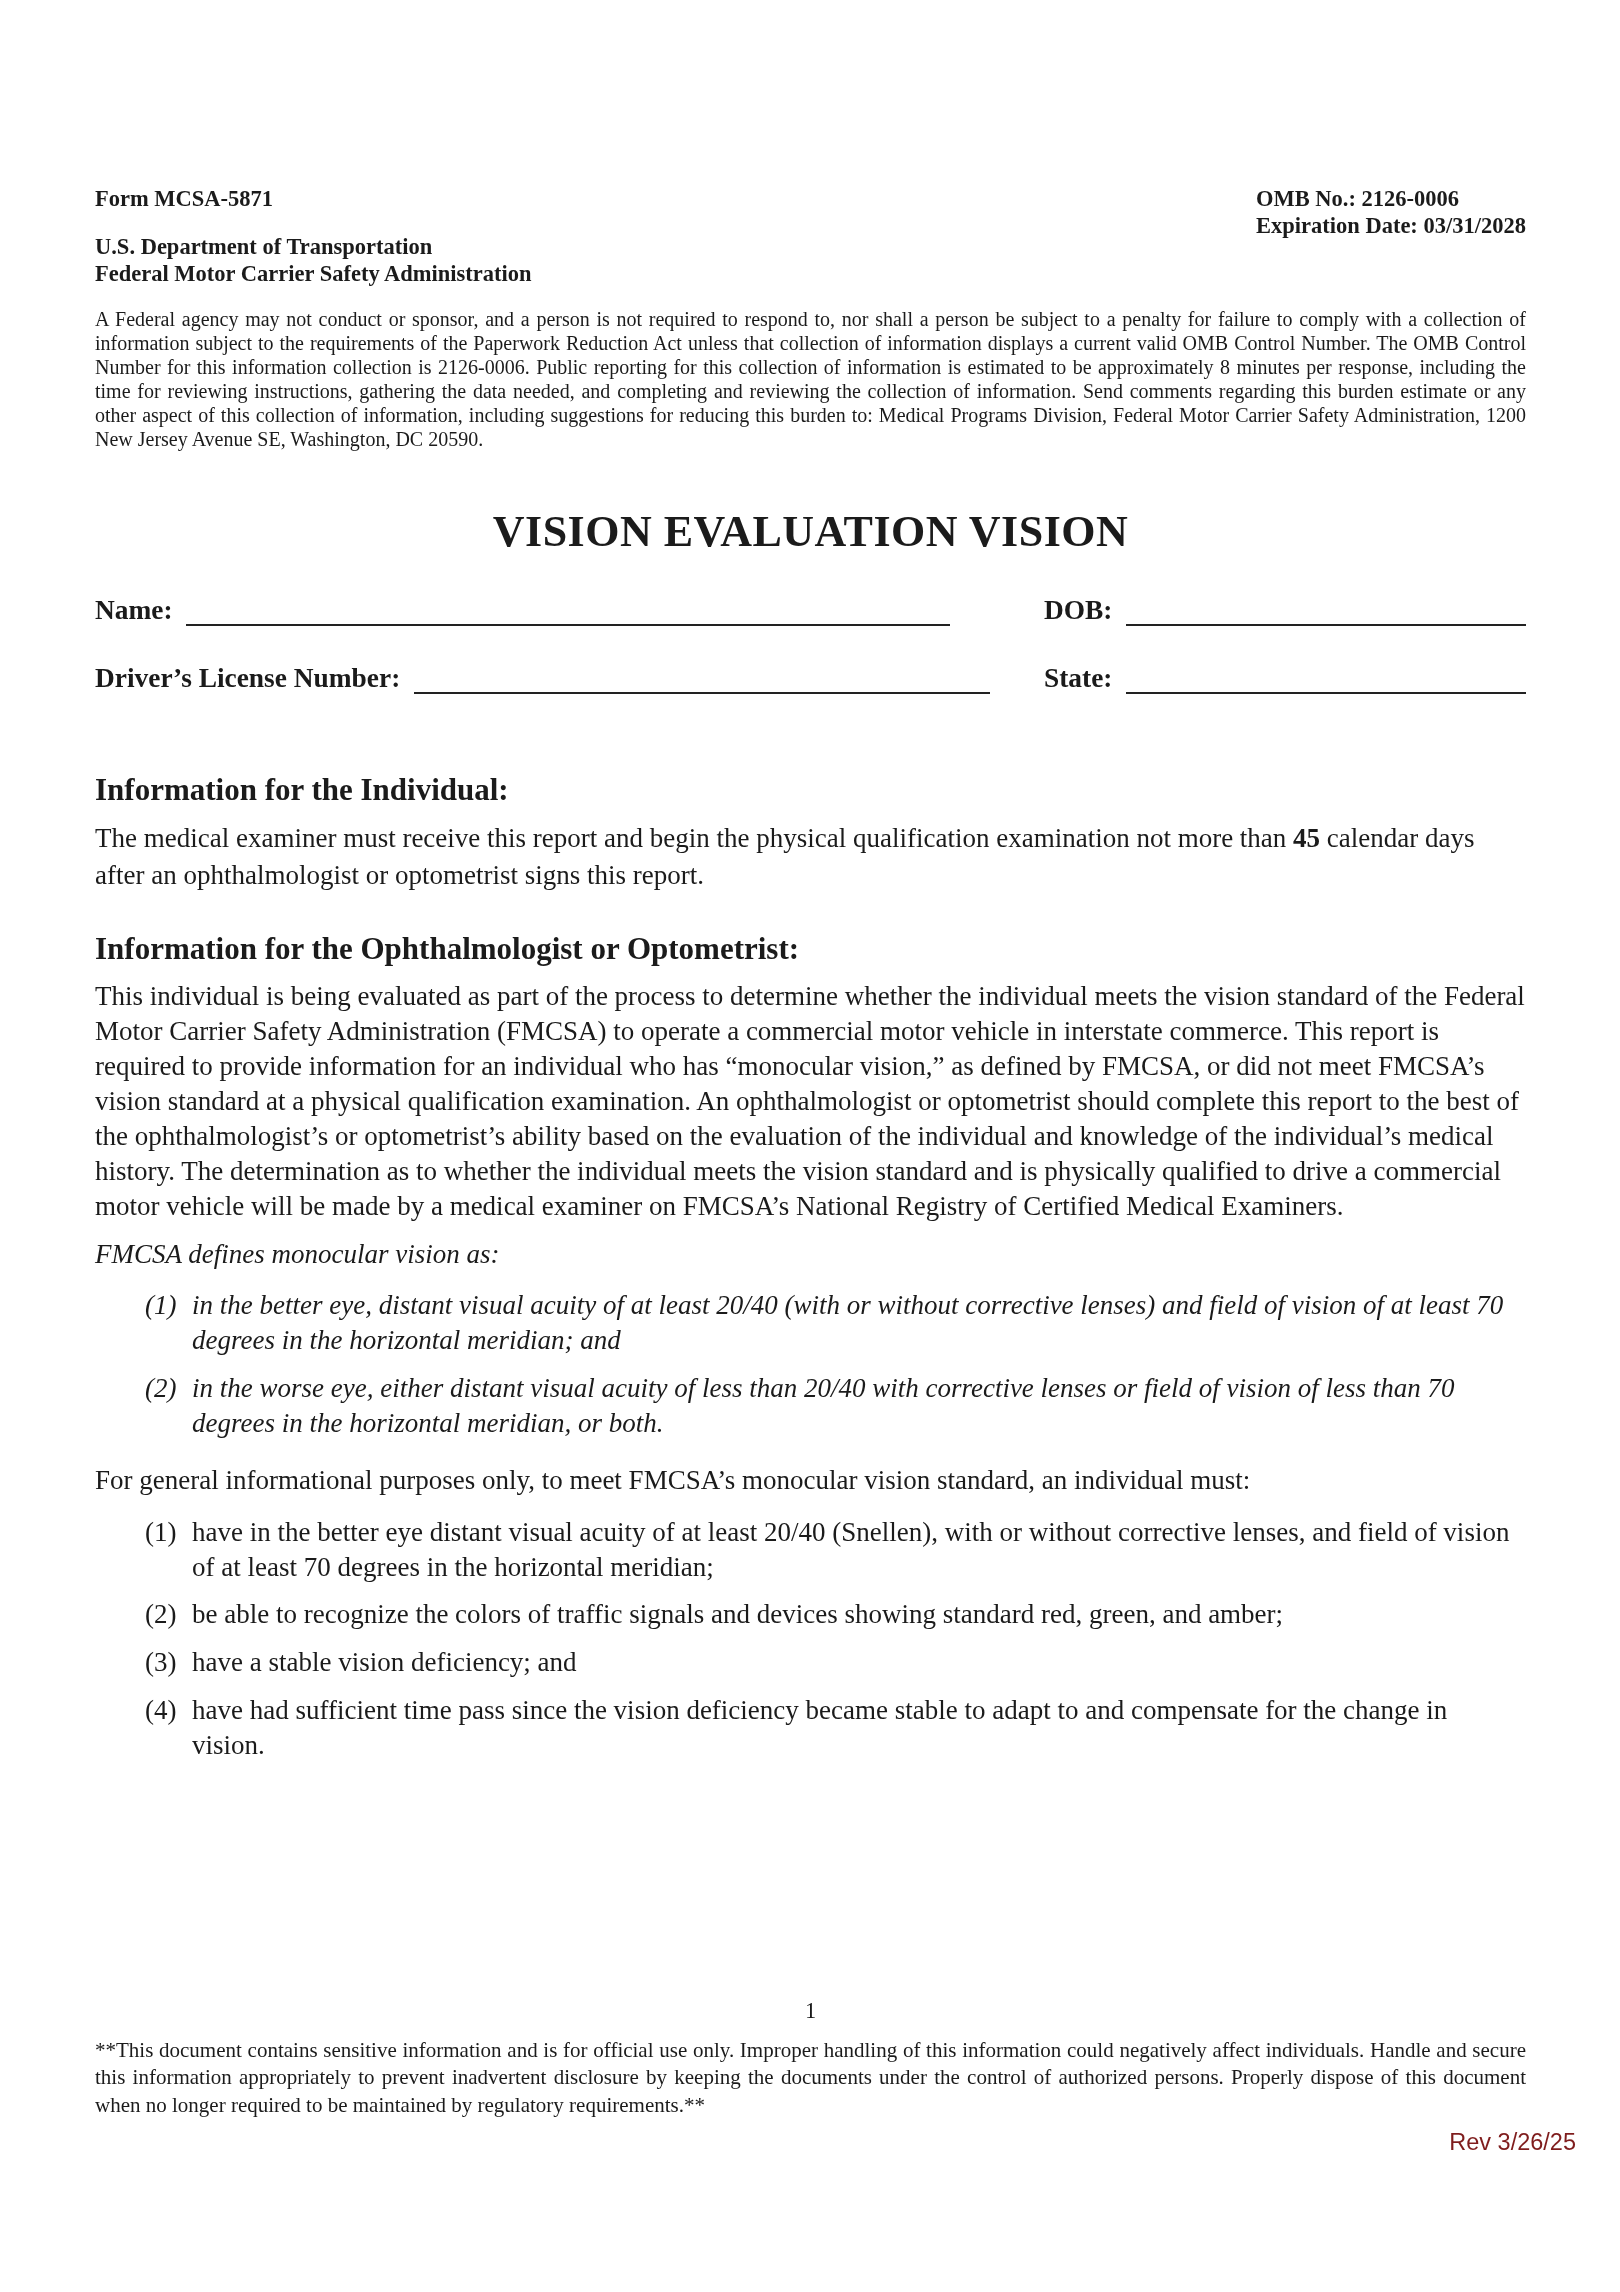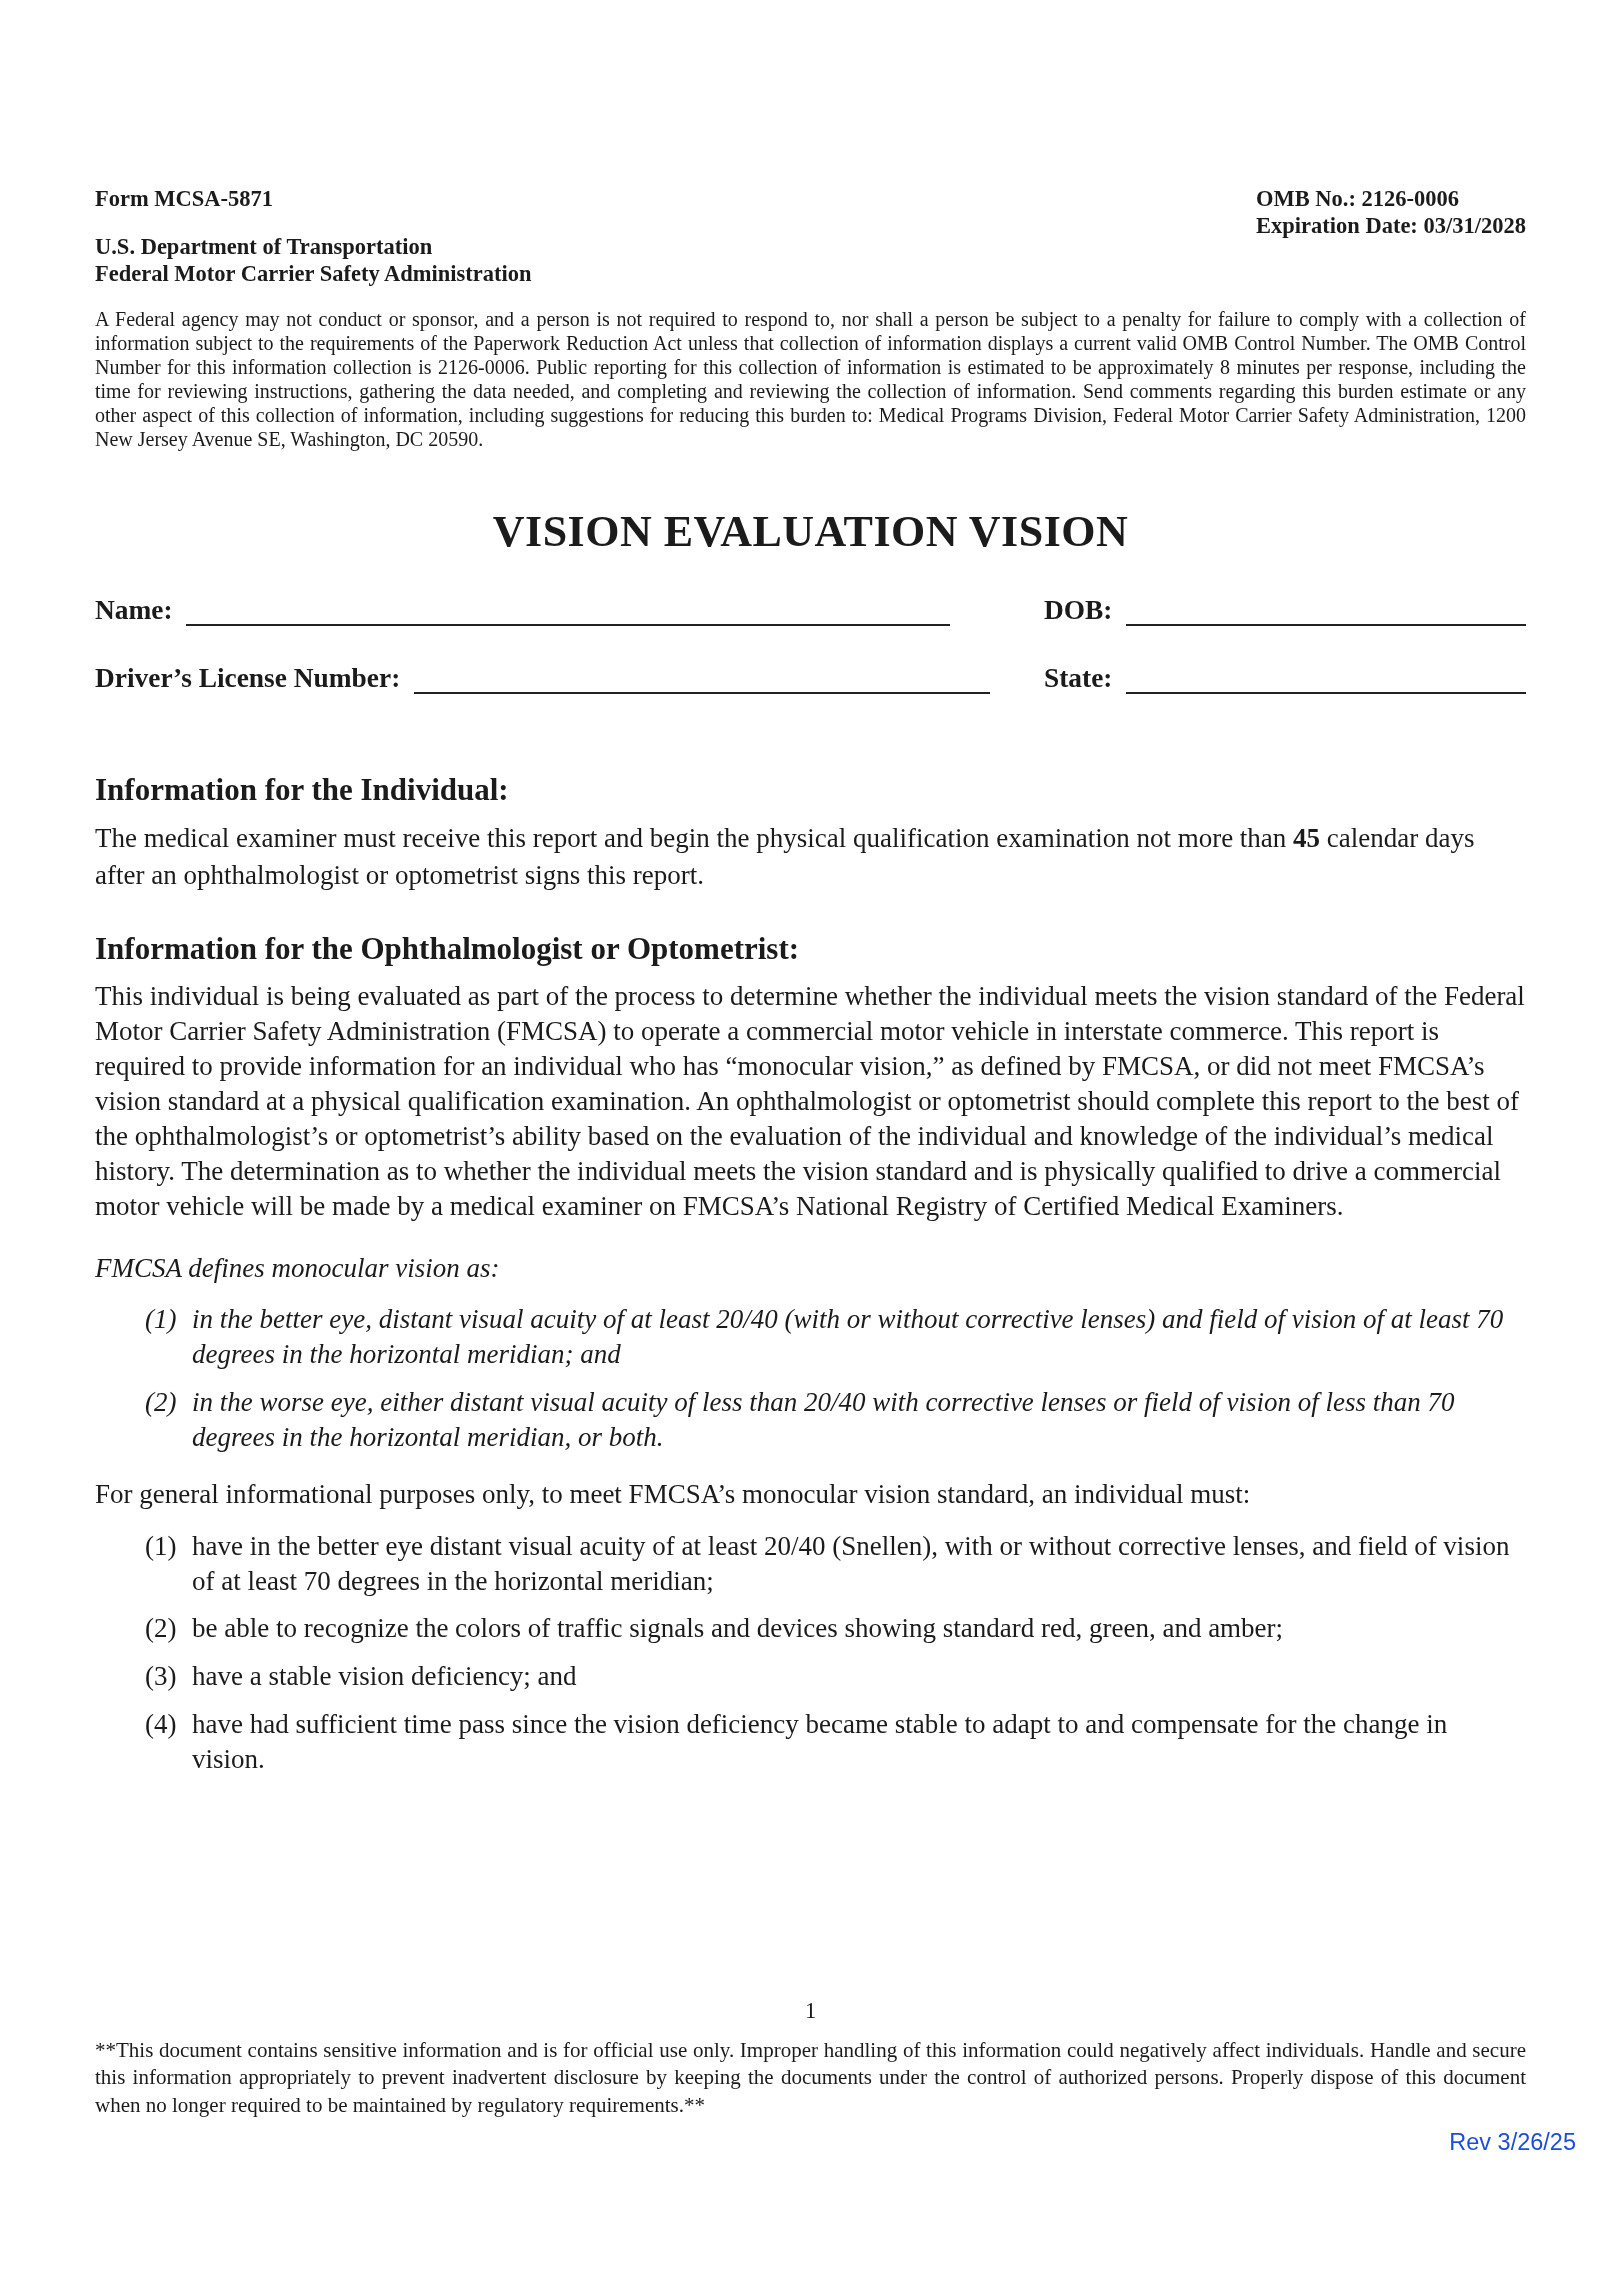--- a/index.html
+++ b/index.html
@@ -56,21 +56,21 @@
     flex: 1;
     min-width: 59px;
   }
   
   .sec-heading { font-size: 31px; font-weight: bold; line-height: 36px; }
   .h-individual { margin-top: 78px; }
   .h-ophtha { margin-top: 37px; }
   .body-para { font-size: 27px; line-height: 37px; margin-top: 12.7px; }
   .op-body { line-height: 35px; margin-top: 11.8px; }
   .italic-intro {
-    margin-top: 28px;
+    margin-top: 14px;
     font-style: italic;
     font-size: 27px;
     line-height: 33px;
   }
   .list { margin-top: 16.7px; padding-left: 50px; font-size: 27px; line-height: 35px; }
   .list.italic-list { font-style: italic; }
   .list-item { display: flex; margin-bottom: 12.7px; }
   .list-item:last-child { margin-bottom: 0; }
   .li-marker { width: 47px; flex-shrink: 0; }
   .li-text { flex: 1; }
@@ -82,21 +82,21 @@
     font-size: 21px;
     line-height: 27.4px;
     text-align: justify;
   }
   .revision {
     position: absolute;
     top: 2129px;
     right: 44px;
     font-family: "Liberation Sans", "DejaVu Sans", sans-serif;
     font-size: 23.5px;
-    color: #1d4ed8;
+    color: #7f1d1d;
   }
   .b { font-weight: bold; }
 </style>
 </head>
 <body>
 
 <div class="page">
 
   <div class="top-header">
     <div class="top-left">

